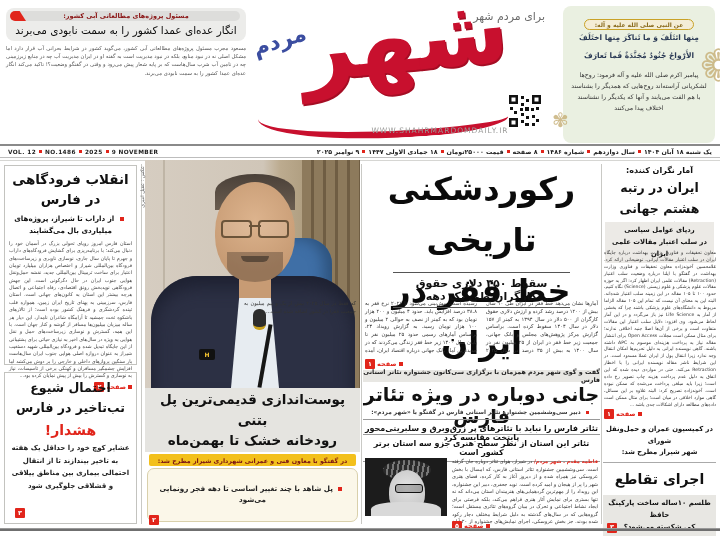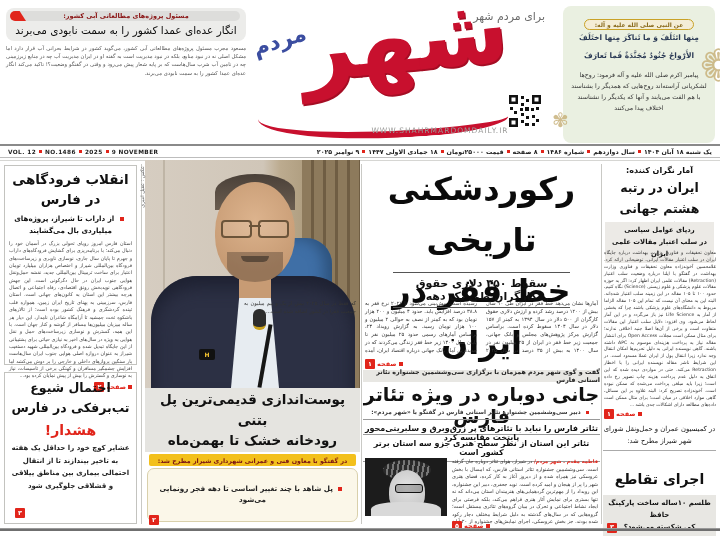--- a/index.html
+++ b/index.html
@@ -131,21 +131,21 @@
   .thr-body .lead{color:#e1251b;font-weight:bold;}
   .thr-pref{left:452px;top:521px;}
 
   
   .ret-kicker{left:603px;top:166px;width:113px;text-align:center;font-size:8px;font-weight:bold;}
   .ret-head{left:603px;top:178px;width:113px;text-align:center;font-size:12.5px;font-weight:bold;line-height:1.65;}
   .ret-sub{left:605px;top:222px;width:109px;background:#eceae6;font-size:6.8px;font-weight:bold;text-align:center;
            line-height:1.8;padding:2px 0;}
   .ret-body{left:604px;top:250px;width:112px;height:158px;font-size:4.6px;line-height:1.5;color:#333;}
   .ret-pref{left:604px;top:409px;}
-  .cn-kicker{left:603px;top:424px;width:113px;text-align:center;font-size:6.8px;font-weight:normal;line-height:1.7;
+  .cn-kicker{left:603px;top:424px;width:113px;text-align:center;font-size:6.8px;font-weight:bold;line-height:1.7;
              border-bottom:1px solid #aaa;padding-bottom:3px;}
   .cn-head{left:603px;top:468px;width:113px;text-align:center;font-size:14px;font-weight:bold;line-height:1.6;}
   .cn-box{left:603px;top:495px;width:113px;background:#e8e7e3;font-size:7px;font-weight:bold;text-align:center;
           line-height:1.7;padding:3px 0;box-sizing:border-box;position:absolute;}
   .cn-box .badge{position:absolute;left:4px;bottom:4px;}
 
   .footrule{left:0;top:528px;width:720px;border-top:1px solid #999;border-bottom:2px solid #6f6f6f;height:3px;box-sizing:border-box;}
 </style>
 </head>
 <body>
@@ -247,21 +247,21 @@
     <div class="airport-body just">استان فارس امروز رویای تحولی بزرگ در آسمان خود را دنبال می‌کند؛ با برنامه‌ریزی برای گشایش فرودگاه‌های داراب و جهرم تا پایان سال جاری، نوسازی ناوبری و زیرساخت‌های فرودگاه بین‌المللی شیراز و اختصاص هزاران میلیارد تومان اعتبار برای ساخت ترمینال بین‌المللی جدید، نقشه حمل‌ونقل هوایی جنوب ایران در حال دگرگونی است. این جهش فرودگاهی نویدبخش رونق اقتصادی، رفاه اجتماعی و اتصال هرچه بیشتر این استان به کانون‌های جهانی است. استان فارس، سرزمینی به پهنای تاریخ ایران زمین، همواره قلب تپنده گردشگری و فرهنگ کشور بوده است؛ از تالارهای باشکوه تخت جمشید تا آرامگاه شاعران نامدار، این دیار هر ساله میزبان میلیون‌ها مسافر از گوشه و کنار جهان است. با این همه، گسترش و نوسازی زیرساخت‌های حمل و نقل هوایی به ویژه در سال‌های اخیر به نیازی حیاتی برای پشتیبانی از این جایگاه تبدیل شده و فرودگاه بین‌المللی شهید دستغیب شیراز به عنوان دروازه اصلی هوایی جنوب ایران سال‌هاست بار سنگین پروازهای داخلی و خارجی را بر دوش می‌کشد اما افزایش چشمگیر مسافران و کهنگی برخی از تاسیسات، نیاز به نوسازی و گسترش را بیش از پیش نمایان کرده بود...</div>
     <div class="pref" style="margin-top:2px;">
       <span class="dot"></span>
       <span>صفحه</span>
       <span class="badge">۲</span>
     </div>
   </div>
 
   <div class="abs fever rtl">
     <div class="fever-head">احتمال شیوع</div>
-    <div class="fever-head">تب‌برفکی در فارس</div>
+    <div class="fever-head">تب‌تاخیر در فارس</div>
     <div class="fever-alert">هشدار!</div>
     <div class="fever-body">عشایر کوچ خود را حداقل یک هفته به تاخیر بیندازند تا از انتقال احتمالی بیماری بین مناطق ییلاقی و قشلاقی جلوگیری شود</div>
     <span class="badge">۳</span>
   </div>
 
   <div class="abs photo">
     <div class="wall-line"></div>
     <div class="wood"></div>
     <div class="chair"></div>
     <div class="torso"></div>
@@ -302,21 +302,21 @@
     <span>خط فقر در ایران</span>
   </div>
   <div class="abs pov-sub rtl">سقوط ۳۵۰ دلاری حقوق کارگران طی یک دهه</div>
   <div class="abs pov-body rtl just">آمارها نشان می‌دهد خط فقر در ایران طی ۱۰ سال بیش از ۱۲۰۰ درصد رشد کرده و ارزش دلاری حقوق کارگران از ۵۰۰ دلار در سال ۱۳۹۴ به کمتر از ۱۵۷ دلار در سال ۱۴۰۴ سقوط کرده است. براساس گزارش مرکز پژوهش‌های مجلس و بانک جهانی، جمعیت زیر خط فقر در ایران از ۲۵ میلیون نفر در سال ۱۴۰۰ به بیش از ۳۵ درصد در سال ۲۰۲۵ رسیده است. پیش‌بینی می‌شود تا ۲۰۲۶ نرخ فقر به ۳۸.۸ درصد افزایش یابد. حدود ۴ میلیون و ۲۰۰ هزار تومان بود که به کمتر از نصف به حوالی ۲ میلیون و ۱۰۰ هزار تومان رسید. به گزارش رویداد ۲۴، براساس آمارهای رسمی حدود ۲۵ میلیون نفر تا پایان سال ۱۴۰۰ زیر خط فقر زندگی می‌کردند که در جدیدترین آمار بانک جهانی درباره اقتصاد ایران، آمده که فقط در سال ۲۰۲۵ بیش از یک و نیم میلیون به جمعیت فقرا در کشور اضافه شده است...</div>
   <div class="abs pov-pref pref">
     <span class="dot"></span>
     <span>صفحه</span>
     <span class="badge">۱</span>
   </div>
 
-  <div class="abs thr-kicker rtl">گفت و گوی شهر مردم همزمان با برگزاری سی‌وششمین جشنواره تئاتر استانی فارس</div>
+  <div class="abs thr-kicker rtl">گفت و گوی شهر مردم همزمان با برگزاری سی‌کانون جشنواره تئاتر استانی فارس</div>
   <div class="abs thr-head rtl">جانی دوباره در ویژه تئاتر فارس</div>
   <div class="abs thr-sub rtl">
     <span class="sq"></span>
     <span>دبیر سی‌وششمین جشنواره تئاتر استانی فارس در گفتگو با «شهر مردم»:</span>
   </div>
   <div class="abs thr-q2 rtl">تئاتر این استان از نظر سطح هنری جزو سه استان برتر کشور است</div>
   <div class="abs thr-q1 rtl">تئاتر فارس را نباید با تئاترهای پر زرق‌وبرق و سلبریتی‌محور پایتخت مقایسه کرد</div>
   <div class="abs bw">
     <div class="bw-hair"></div>
     <div class="bw-face"></div>

